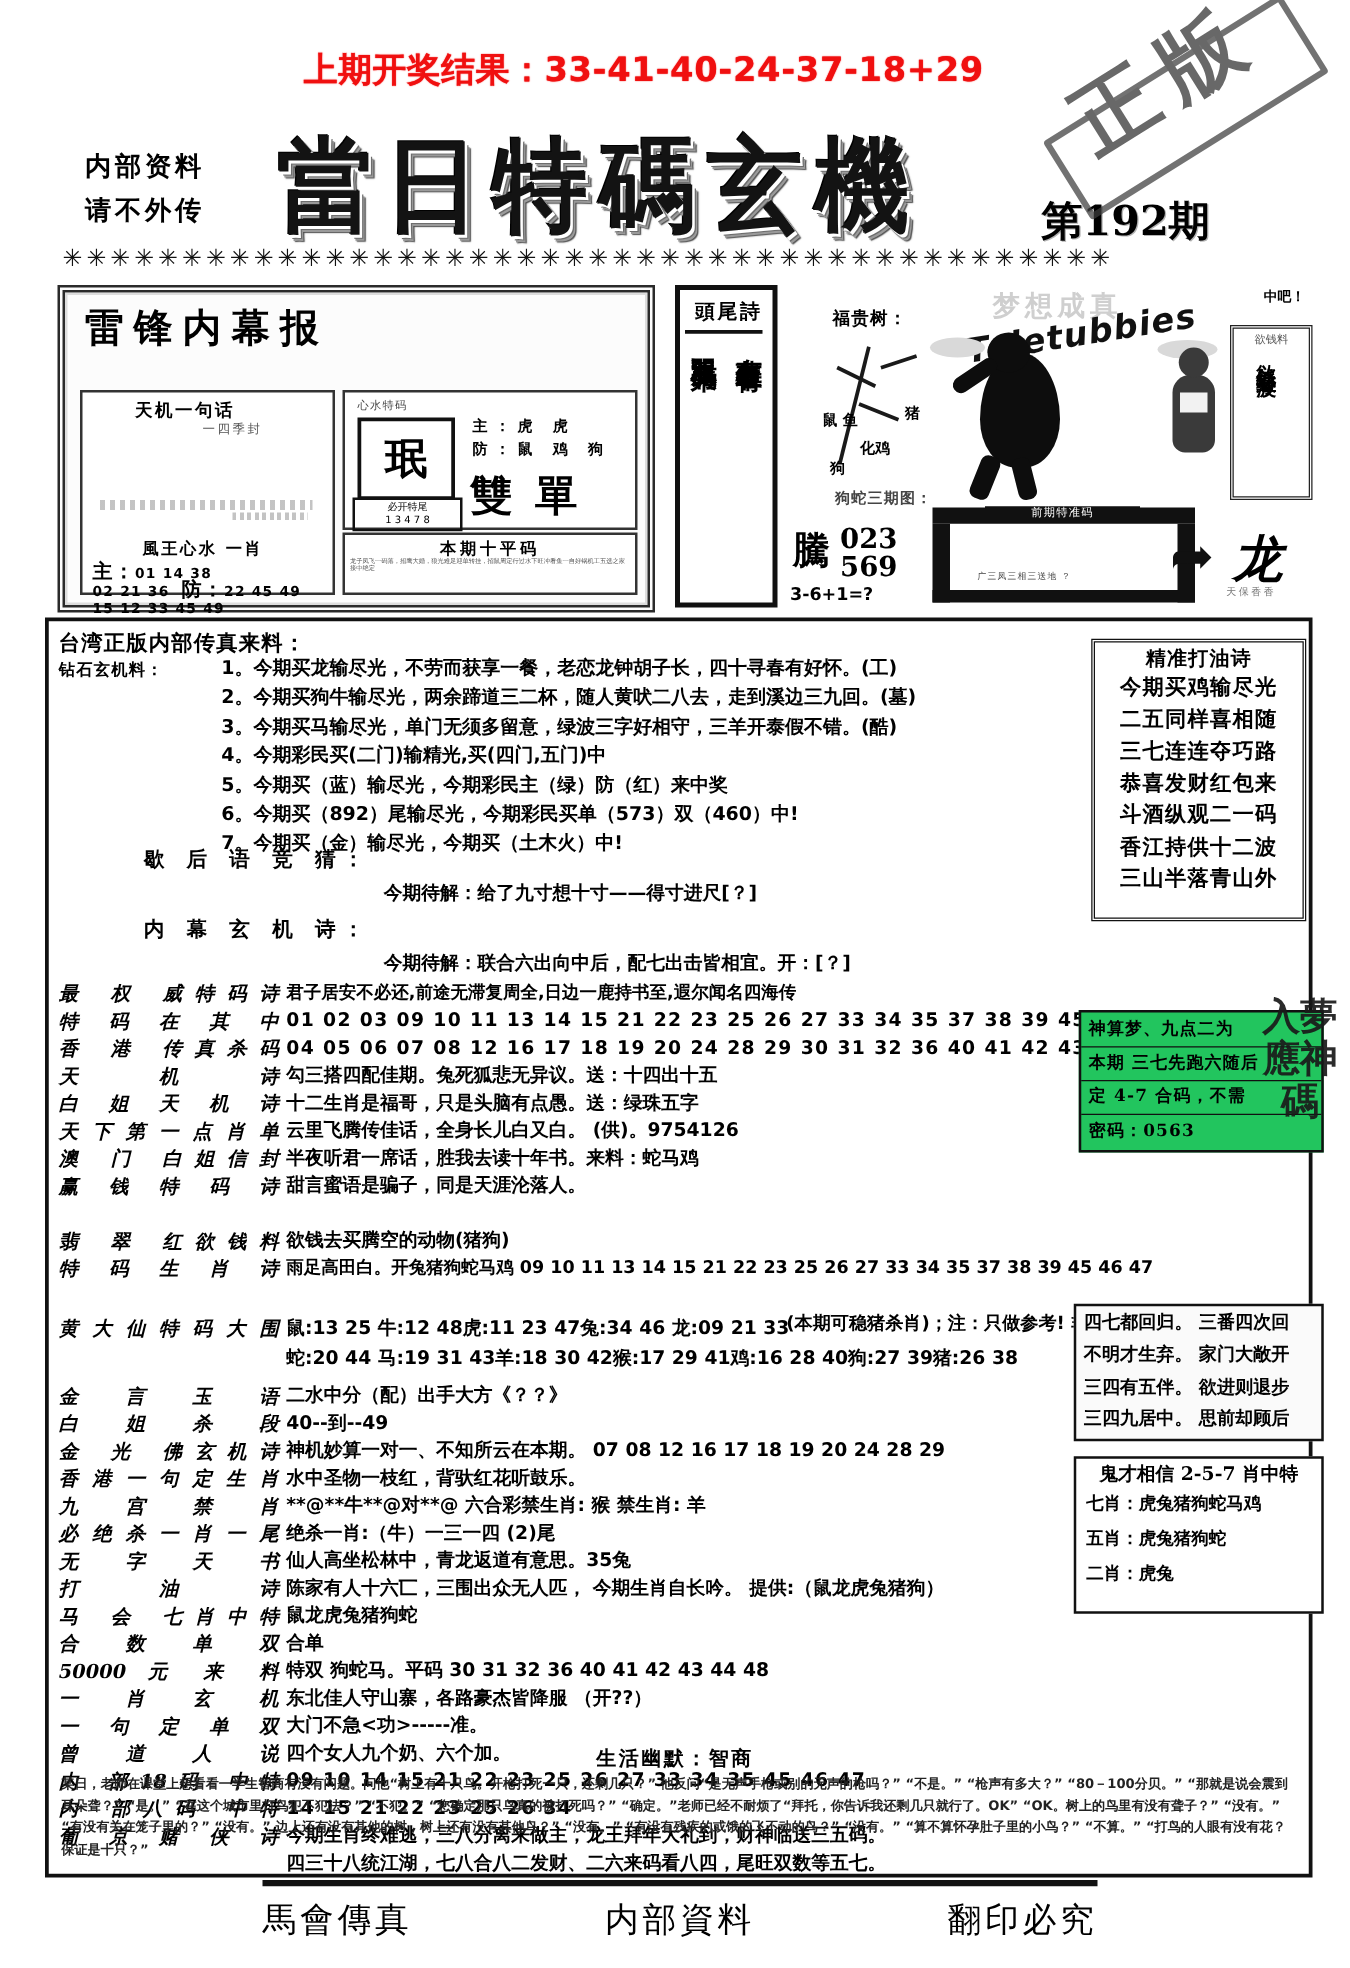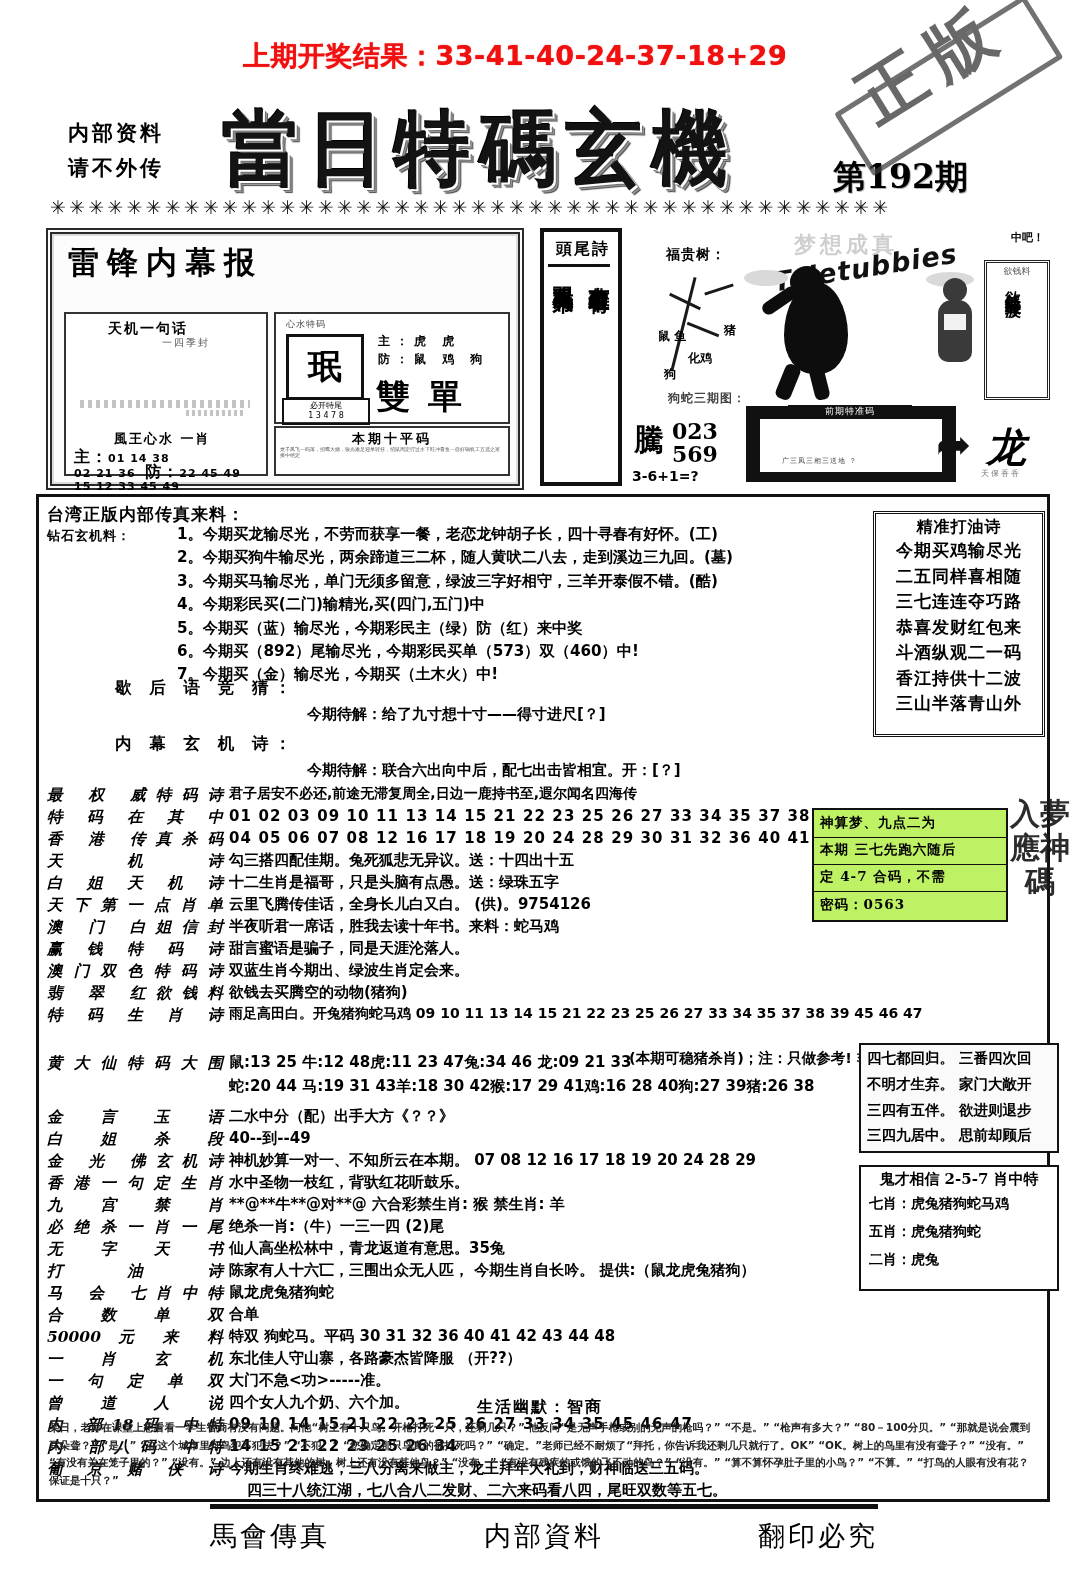--- a/index.html
+++ b/index.html
@@ -216,21 +216,21 @@
     text-align:justify;text-align-last:justify;}
 
   
   .sbox{position:absolute;border:2px solid #111;background:#fff;}
   .sbox.thick{border:3px double #111;}
   .sbox .ln{font-size:17px;font-weight:bold;line-height:25.5px;text-align:center;letter-spacing:1px;
     font-family:"DejaVu Serif","Liberation Serif",serif;}
   .sbox .ttl{font-size:16px;font-weight:bold;text-align:center;letter-spacing:1px;
     font-family:"DejaVu Serif","Liberation Serif",serif;}
 
-  .dreambox{position:absolute;left:773px;top:311px;width:192px;height:110px;border:2px solid #111;background:#bef264;text-align:center;}
+  .dreambox{position:absolute;left:824px;top:311px;width:192px;height:110px;border:2px solid #111;background:#22c55e;text-align:center;}
   .dreambox .dl{position:absolute;left:6px;font-size:13.5px;font-weight:bold;white-space:nowrap;
     font-family:"DejaVu Serif","Liberation Serif",serif;letter-spacing:1px;}
   .dreambox .sep{position:absolute;left:0;width:192px;height:1px;background:#111;}
   .dream-art{position:absolute;left:965px;top:300px;width:72px;height:150px;
     font-size:30px;font-weight:bold;color:#1a1a1a;line-height:34px;text-align:center;
     font-family:"DejaVu Serif","Liberation Serif",serif;opacity:.92;}
 
   .note-inline{position:absolute;font-size:15px;font-weight:bold;white-space:nowrap;}
 
   .quote-box{position:absolute;left:820px;top:546px;width:196px;height:106px;border:2px solid #111;background:#fafafa;}
@@ -423,24 +423,20 @@
       <span class="val">云里飞腾传佳话，全身长儿白又白。                    (供)。9754126</span>
     </div>
     <div class="row" style="top:420px;">
       <span class="lab"><i class="spaced">澳 门 白姐信封</i></span>
       <span class="val">半夜听君一席话，胜我去读十年书。来料：蛇马鸡</span>
     </div>
     <div class="row" style="top:442px;">
       <span class="lab"><i class="spaced">赢 钱 特 码 诗</i></span>
       <span class="val">甜言蜜语是骗子，同是天涯沦落人。</span>
     </div>
-    <div class="row" style="top:464px;">
-      <span class="lab"><i class="spaced">澳门双色特码诗</i></span>
-      <span class="val">双蓝生肖今期出、绿波生肖定会来。</span>
-    </div>
     <div class="row" style="top:486px;">
       <span class="lab"><i class="spaced">翡 翠 红欲钱料</i></span>
       <span class="val">欲钱去买腾空的动物(猪狗)</span>
     </div>
     <div class="row" style="top:508px;">
       <span class="lab"><i class="spaced">特 码 生 肖 诗</i></span>
       <span class="val" style="font-size:14px;">雨足高田白。开兔猪狗蛇马鸡  09 10 11 13 14 15 21 22 23 25 26 27 33 34 35 37 38 39 45 46 47</span>
     </div>
 
     <div class="row" style="top:556px;">
@@ -511,21 +507,21 @@
       <span class="val nums">09 10 14 15 21 22 23 25 26 27 33 34 35 45 46 47</span>
     </div>
     <div class="row" style="top:940px;">
       <span class="lab"><i class="spaced">内 部八码 中特</i></span>
       <span class="val nums">14 15 21 22 23 25 26 34</span>
     </div>
     <div class="row" style="top:962px;">
       <span class="lab"><i class="spaced">葡 京 赌 侠 诗</i></span>
       <span class="val">今期生肖终难逃，三八分离来做主，龙王拜年大礼到，财神临送三五码。</span>
     </div>
-    <div class="bx" style="left:190px;top:984px;font-size:15px;font-weight:bold;white-space:nowrap;margin-left:18px;">四三十八统江湖，七八合八二发财、二六来码看八四，尾旺双数等五七。</div>
+    <div class="bx" style="left:190px;top:984px;font-size:15px;font-weight:bold;white-space:nowrap;">四三十八统江湖，七八合八二发财、二六来码看八四，尾旺双数等五七。</div>
 
     <div class="sbox thick" style="left:834px;top:14px;width:166px;height:220px;">
       <div class="ttl" style="padding-top:3px;">精准打油诗</div>
       <div class="ln">今期买鸡输尽光</div>
       <div class="ln">二五同样喜相随</div>
       <div class="ln">三七连连夺巧路</div>
       <div class="ln">恭喜发财红包来</div>
       <div class="ln">斗酒纵观二一码</div>
       <div class="ln">香江持供十二波</div>
       <div class="ln">三山半落青山外</div>

